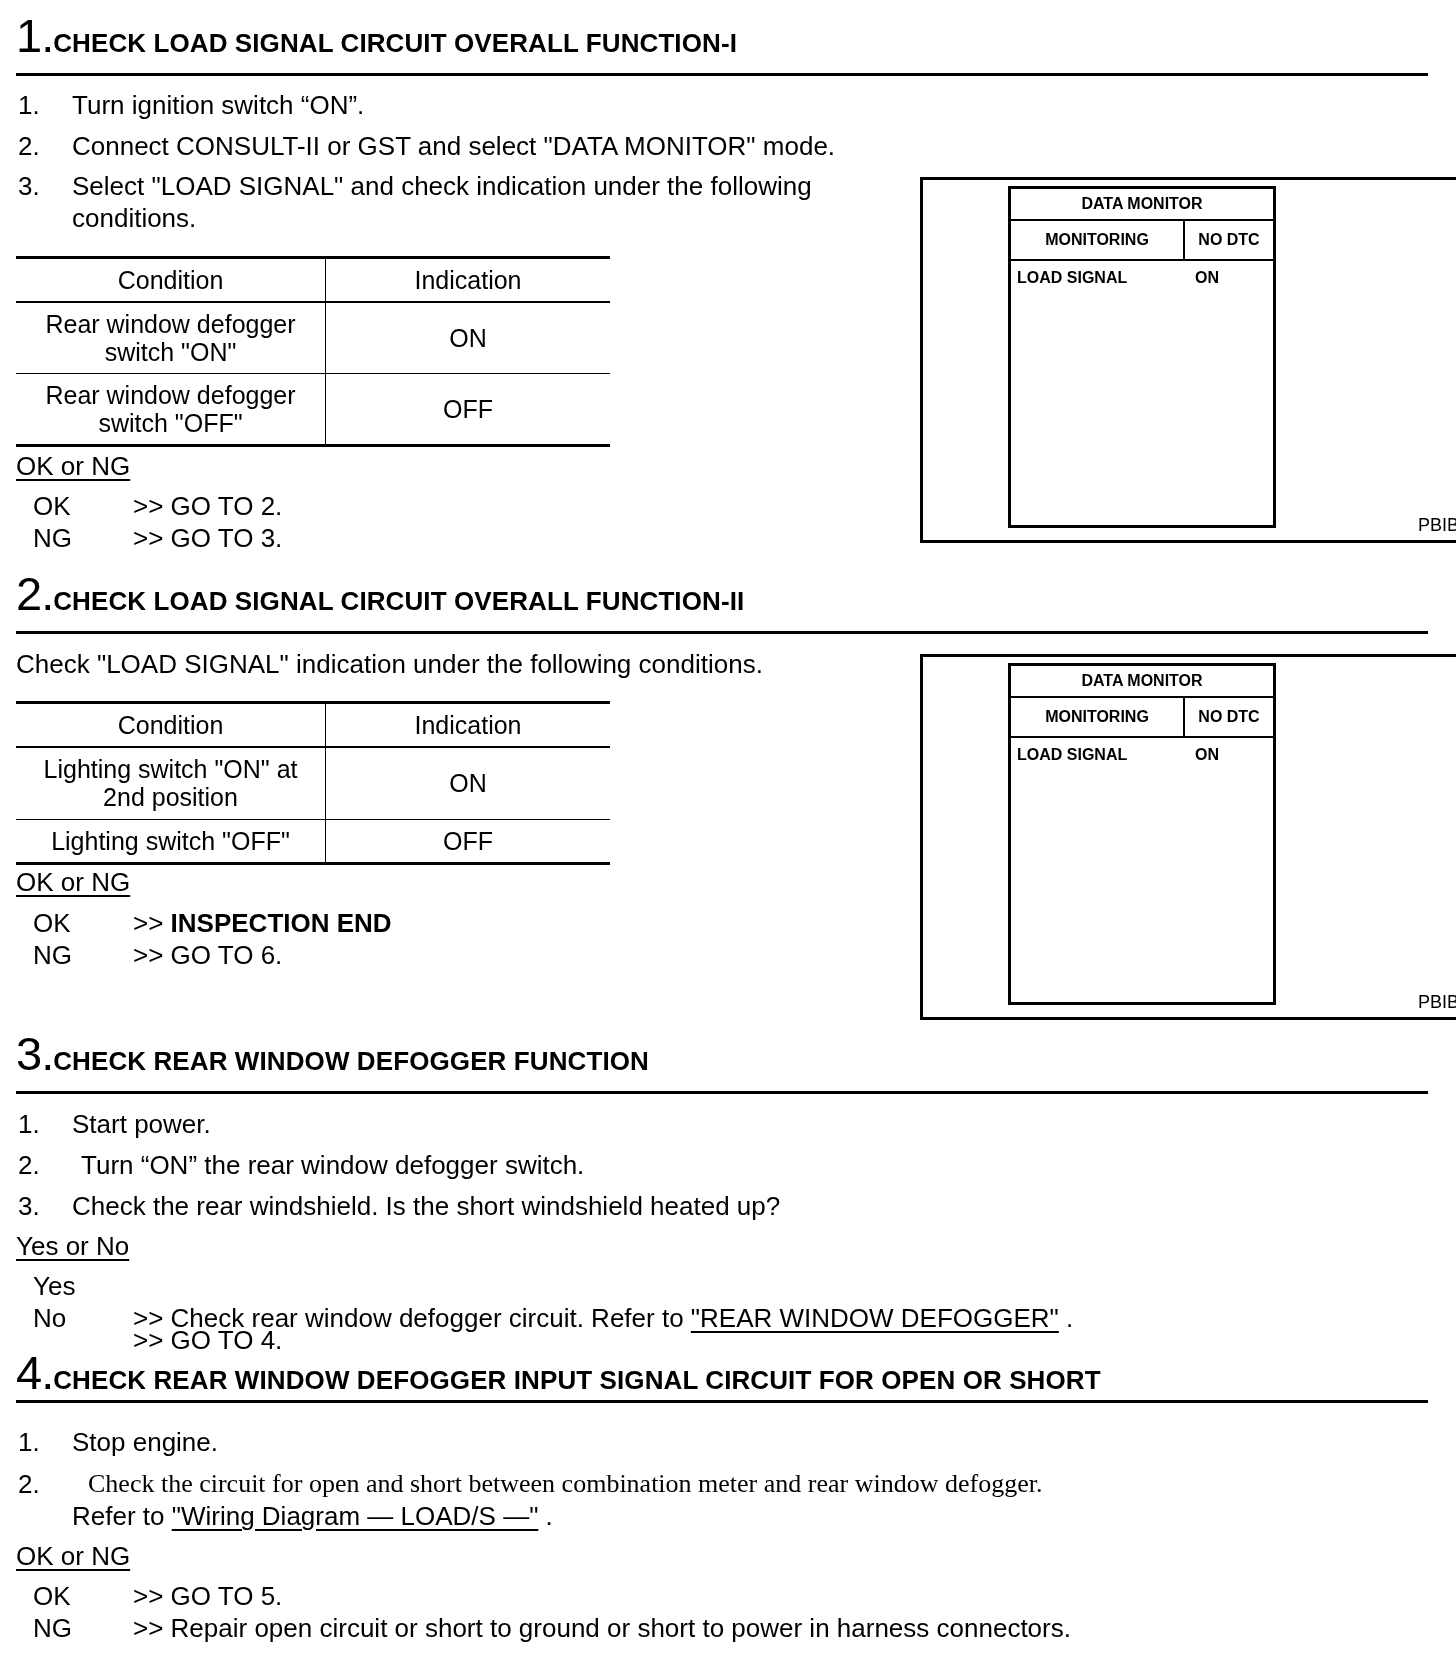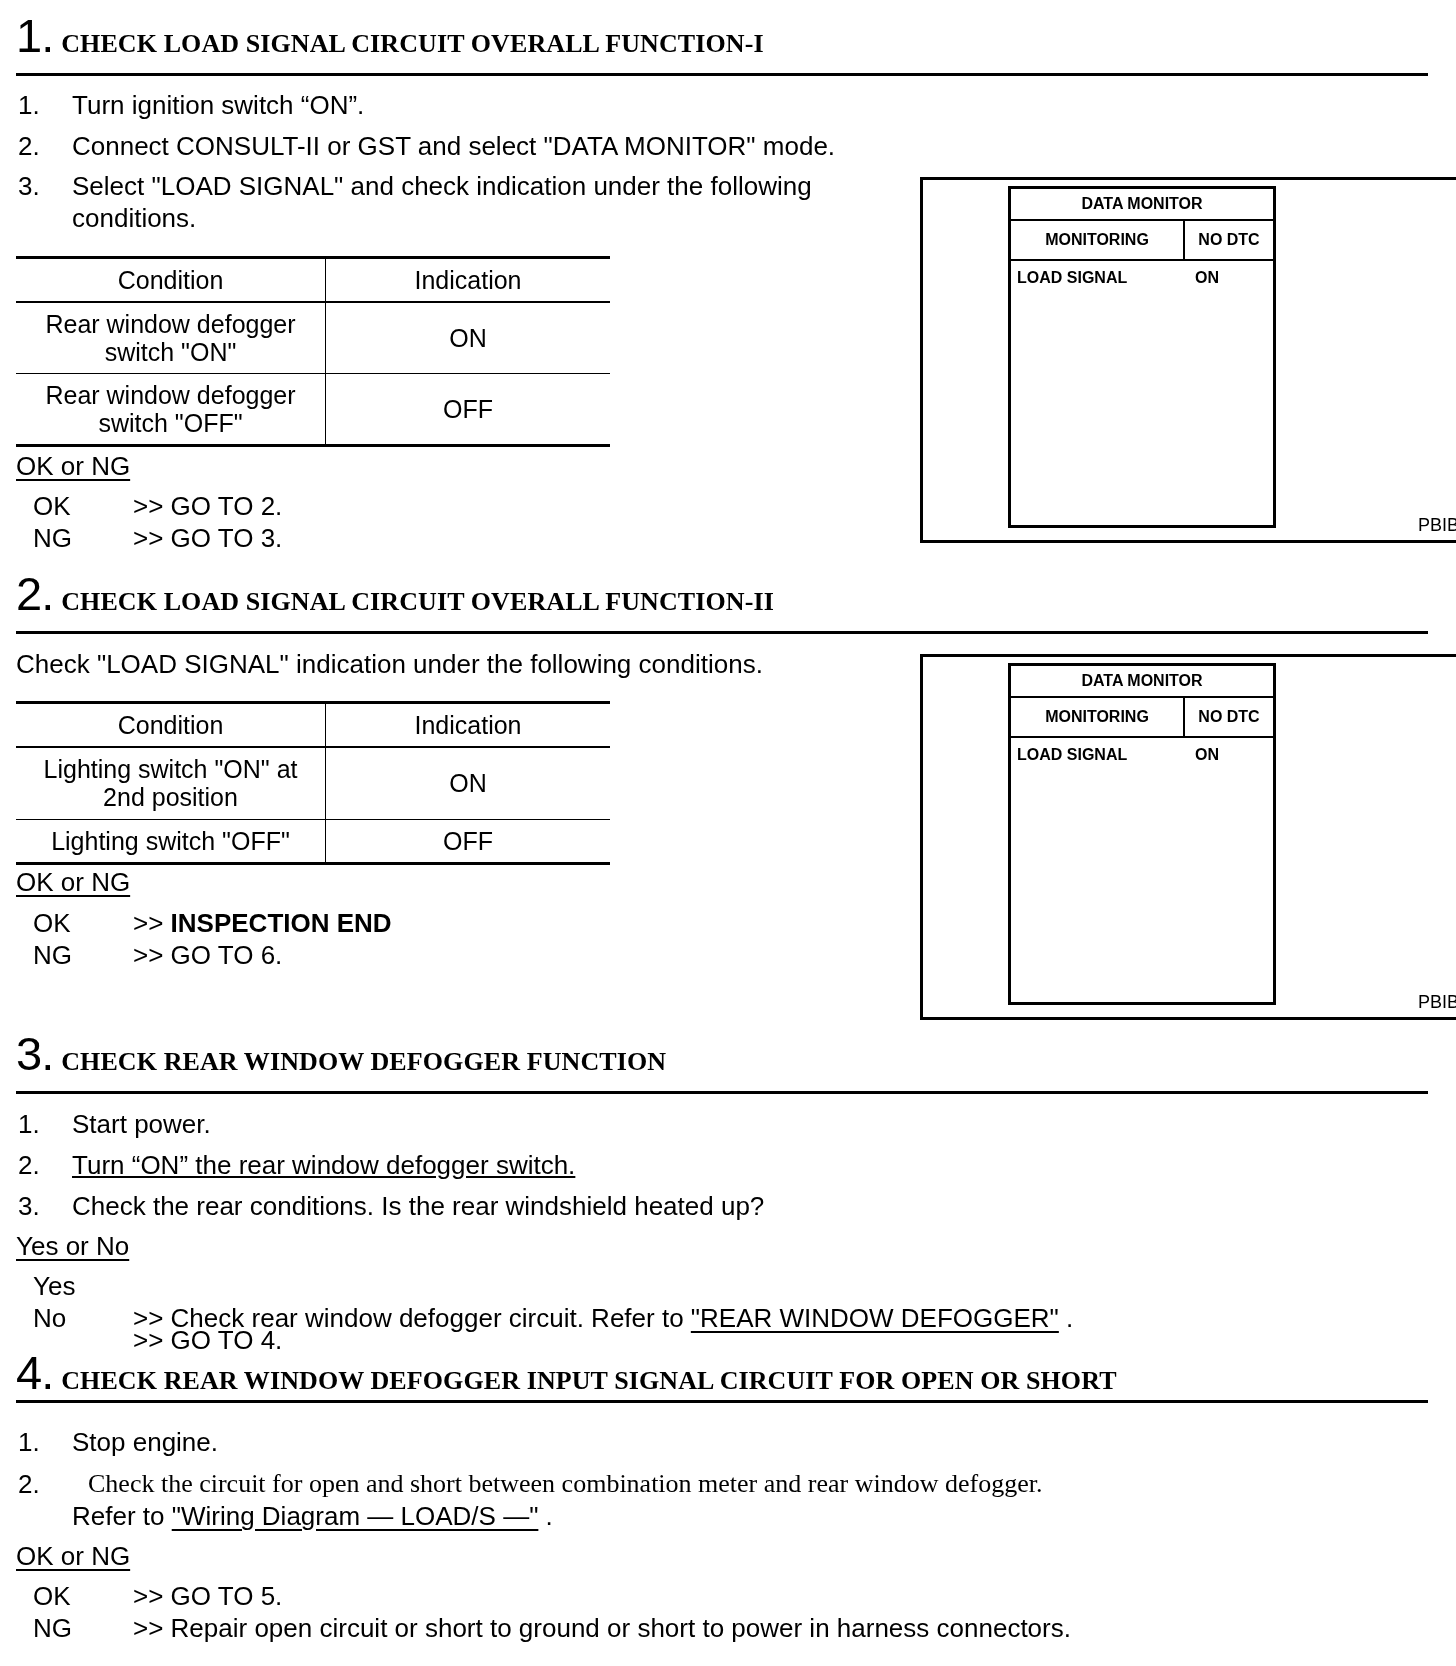--- a/index.html
+++ b/index.html
@@ -1,20 +1,20 @@
 <!DOCTYPE html>
 <html><head>
 <meta charset="utf-8">
 <style>
   html, body { margin:0; padding:0; background:#ffffff; }
   body { width:1456px; height:1666px; position:relative; overflow:hidden;
          font-family:"Liberation Sans", "DejaVu Sans", sans-serif; color:#000; }
   .step-head { position:absolute; left:16px; white-space:nowrap; }
   .step-num { font-size:47px; font-weight:normal; letter-spacing:-1px; vertical-align:baseline; }
-  .step-title { font-size:26px; font-weight:bold; margin-left:8px; vertical-align:baseline; letter-spacing:0.1px;font-family:Liberation Serif, serif; }
+  .step-title { font-size:26px; font-weight:bold; vertical-align:baseline; letter-spacing:0.1px; }
   .rule { position:absolute; left:16px; width:1412px; height:3px; background:#000; }
   .txt { position:absolute; font-size:26px; line-height:32px; white-space:nowrap; }
   .num { position:absolute; font-size:26px; line-height:32px; }
   .ul { text-decoration:underline; text-underline-offset:4px; text-decoration-thickness:2px; }
   .link { text-decoration:underline; text-underline-offset:4px; text-decoration-thickness:2px; cursor:pointer; }
   .bold { font-weight:bold; }
 
   table.cond { position:absolute; left:16px; width:594px; border-collapse:collapse;
                font-size:25px; line-height:28px; }
   table.cond th, table.cond td { text-align:center; font-weight:normal; padding:0 6px; }
@@ -139,23 +139,23 @@
 </div>
 
 <div class="step-head" style="top:1026px;">
   <span class="step-num">3.</span><span class="step-title">CHECK REAR WINDOW DEFOGGER FUNCTION</span>
 </div>
 <div class="rule" style="top:1091px;"></div>
 
 <div class="num" style="left:18px; top:1108px;">1.</div>
 <div class="txt" style="left:72px; top:1108px;">Start power.</div>
 <div class="num" style="left:18px; top:1149px;">2.</div>
-<div class="txt" style="left:72px; top:1149px;text-decoration:underline;">Turn “ON” the rear window defogger switch.</div>
+<div class="txt" style="left:81px; top:1149px;">Turn “ON” the rear window defogger switch.</div>
 <div class="num" style="left:18px; top:1190px;">3.</div>
-<div class="txt" style="left:72px; top:1190px;">Check the rear conditions. Is the rear windshield heated up?</div>
+<div class="txt" style="left:72px; top:1190px;">Check the rear windshield. Is the short windshield heated up?</div>
 
 <div class="txt ul" style="left:16px; top:1230px;">Yes or No</div>
 <div class="txt" style="left:33px; top:1270px;">Yes</div>
 <div class="txt" style="left:133px; top:1324px;">&gt;&gt; GO TO 4.</div>
 <div class="txt" style="left:33px; top:1302px;">No</div>
 <div class="txt" style="left:133px; top:1302px;"><span>&gt;&gt; Check rear window defogger circuit. Refer to </span><span class="link">"REAR WINDOW DEFOGGER"</span><span> .</span></div>
 
 <div class="step-head" style="top:1345px;">
   <span class="step-num">4.</span><span class="step-title">CHECK REAR WINDOW DEFOGGER INPUT SIGNAL CIRCUIT FOR OPEN OR SHORT</span>
 </div>

